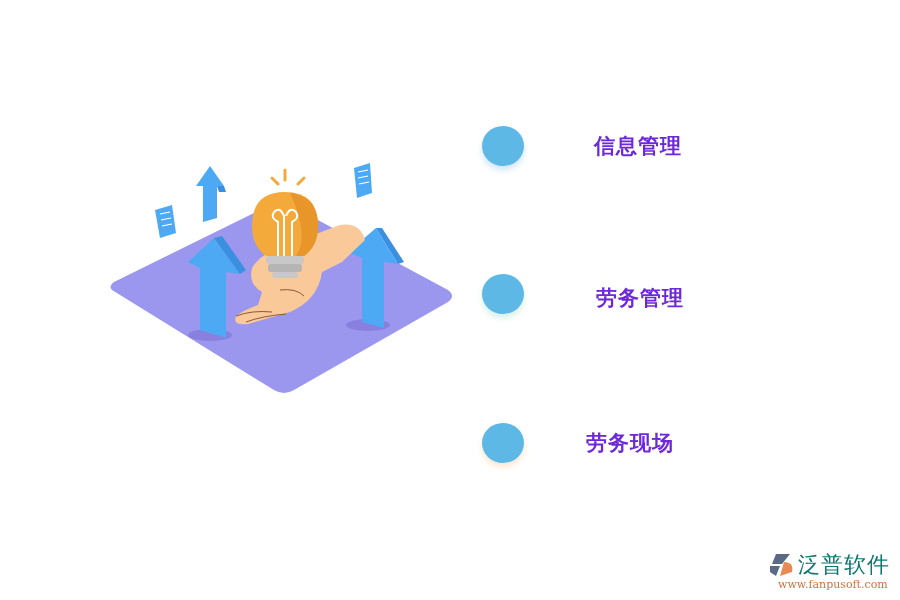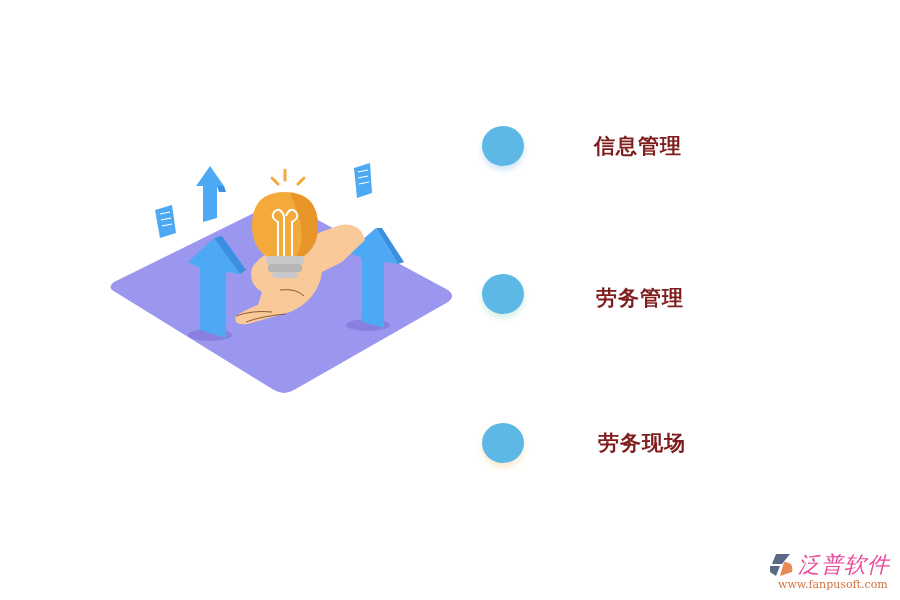--- a/index.html
+++ b/index.html
@@ -1,22 +1,22 @@
 <!DOCTYPE html>
 <html><head>
 <meta charset="utf-8">
 <style>
   html,body{margin:0;padding:0;background:#ffffff;}
   body{width:900px;height:600px;position:relative;overflow:hidden;font-family:"DejaVu Sans",sans-serif;}
   .illustration{position:absolute;left:0;top:0;width:480px;height:420px;}
   .item{position:absolute;left:482px;width:260px;height:44px;}
   .dot{position:absolute;left:0;top:0;width:42px;height:40px;border-radius:50%;}
-  .label{position:absolute;top:6px;font-size:21px;font-weight:bold;color:#7f1d1d;letter-spacing:1px;white-space:nowrap;}
+  .label{position:absolute;top:6px;font-size:21px;font-weight:bold;color:#6d28d9;letter-spacing:1px;white-space:nowrap;}
   .logo{position:absolute;left:768px;top:552px;width:130px;height:46px;}
-  .logo-name{position:absolute;left:30px;top:-2px;font-size:22px;color:#ec4899;letter-spacing:1px;white-space:nowrap;font-style:italic;}
+  .logo-name{position:absolute;left:30px;top:-2px;font-size:22px;color:#0f766e;letter-spacing:1px;white-space:nowrap;}
   .logo-url{position:absolute;left:10px;top:26px;font-size:11px;color:#d0713a;font-family:"DejaVu Serif",serif;white-space:nowrap;}
 </style>
 </head>
 <body>
 
 <svg class="illustration" viewBox="0 0 480 420" width="480" height="420">
 
   <path d="M112 290 Q108 286 114 282 L270 205 Q280 200 290 205 L448 290 Q456 296 448 302 L294 390 Q284 396 274 390 Z" fill="#9b97ee"></path>
 
   <ellipse cx="210" cy="335" rx="22" ry="6" fill="#7d6fd4" opacity="0.6"></ellipse>
@@ -71,21 +71,21 @@
 <div class="item" style="top:126px;">
   <div class="dot" style="background:#5db8e6;box-shadow:0 4px 6px #cfe6f7;"></div>
   <span class="label" style="left:112px;">信息管理</span>
 </div>
 <div class="item" style="top:274px;">
   <div class="dot" style="background:#5db8e6;box-shadow:0 4px 6px #d5f0e6;"></div>
   <span class="label" style="left:114px;top:10px;">劳务管理</span>
 </div>
 <div class="item" style="top:423px;">
   <div class="dot" style="background:#5db8e6;box-shadow:0 4px 6px #fde7cf;"></div>
-  <span class="label" style="left:116px;">劳务现场</span>
+  <span class="label" style="left:104px;">劳务现场</span>
 </div>
 
 <div class="logo">
   <svg width="28" height="26" viewBox="0 0 28 26" style="position:absolute;left:0;top:0;">
     <path d="M8 2 L22 2 L14 12 L4 12 Z" fill="#5a6a86"></path>
     <path d="M2 14 L12 14 L8 24 L2 20 Z" fill="#5a6a86"></path>
     <path d="M16 10 Q26 10 24 20 L12 24 Z" fill="#e98a55"></path>
   </svg>
   <span class="logo-name">泛普软件</span>
   <span class="logo-url">www.fanpusoft.com</span>

